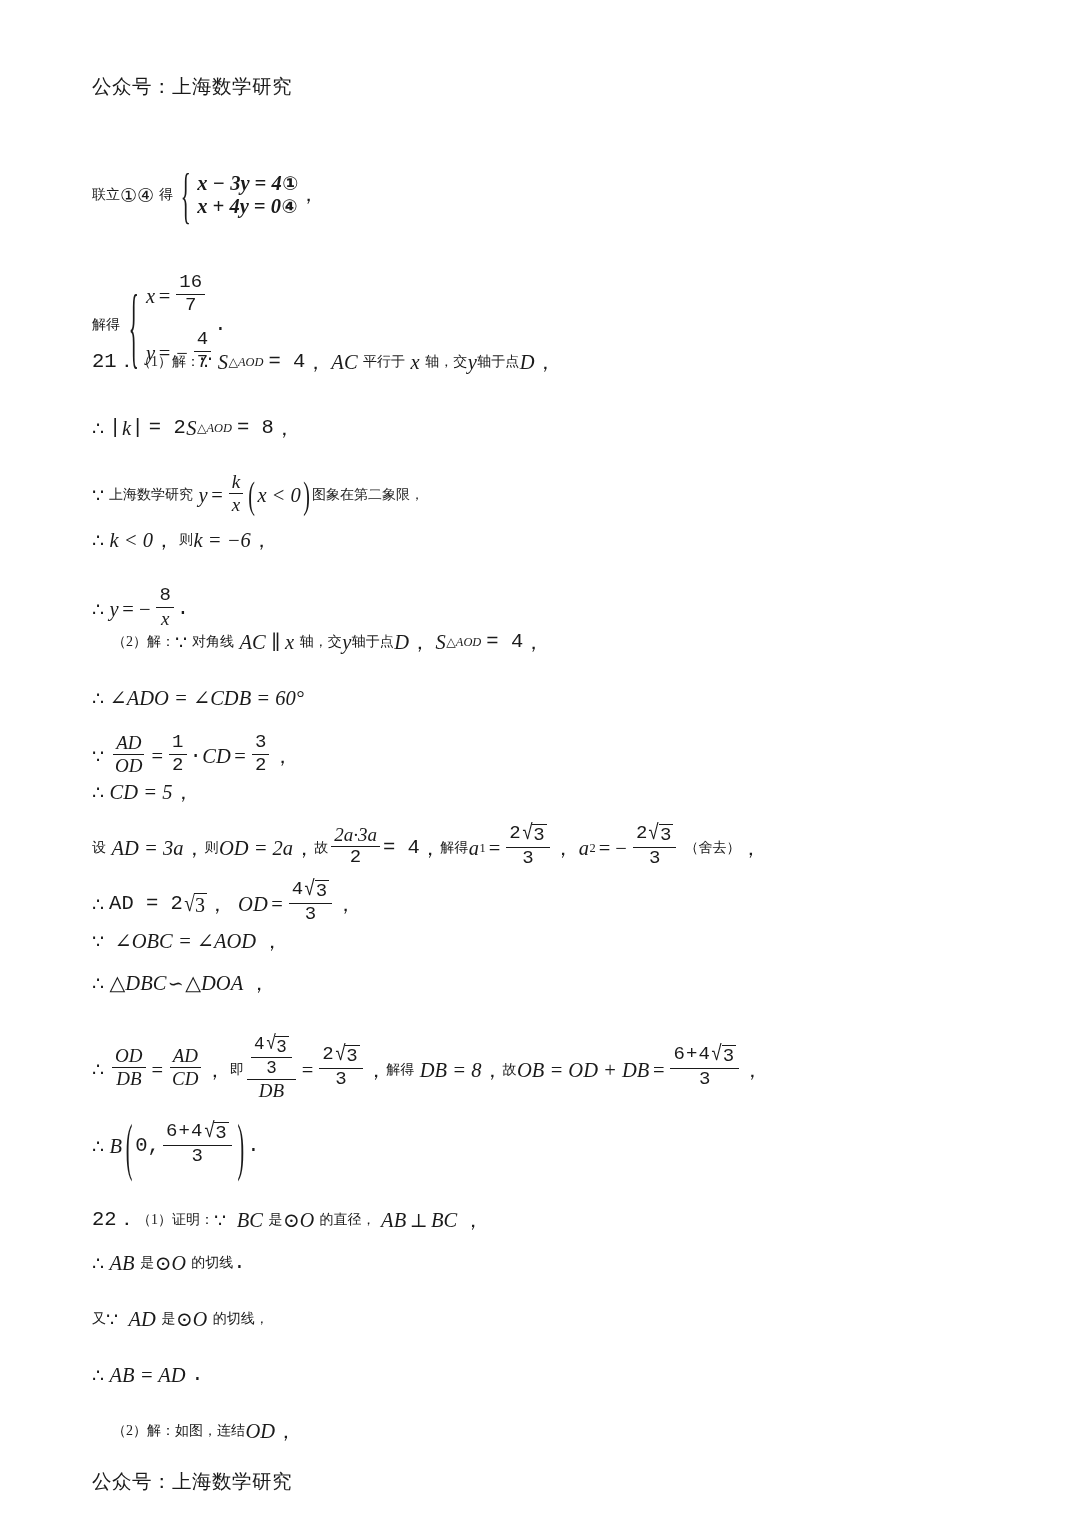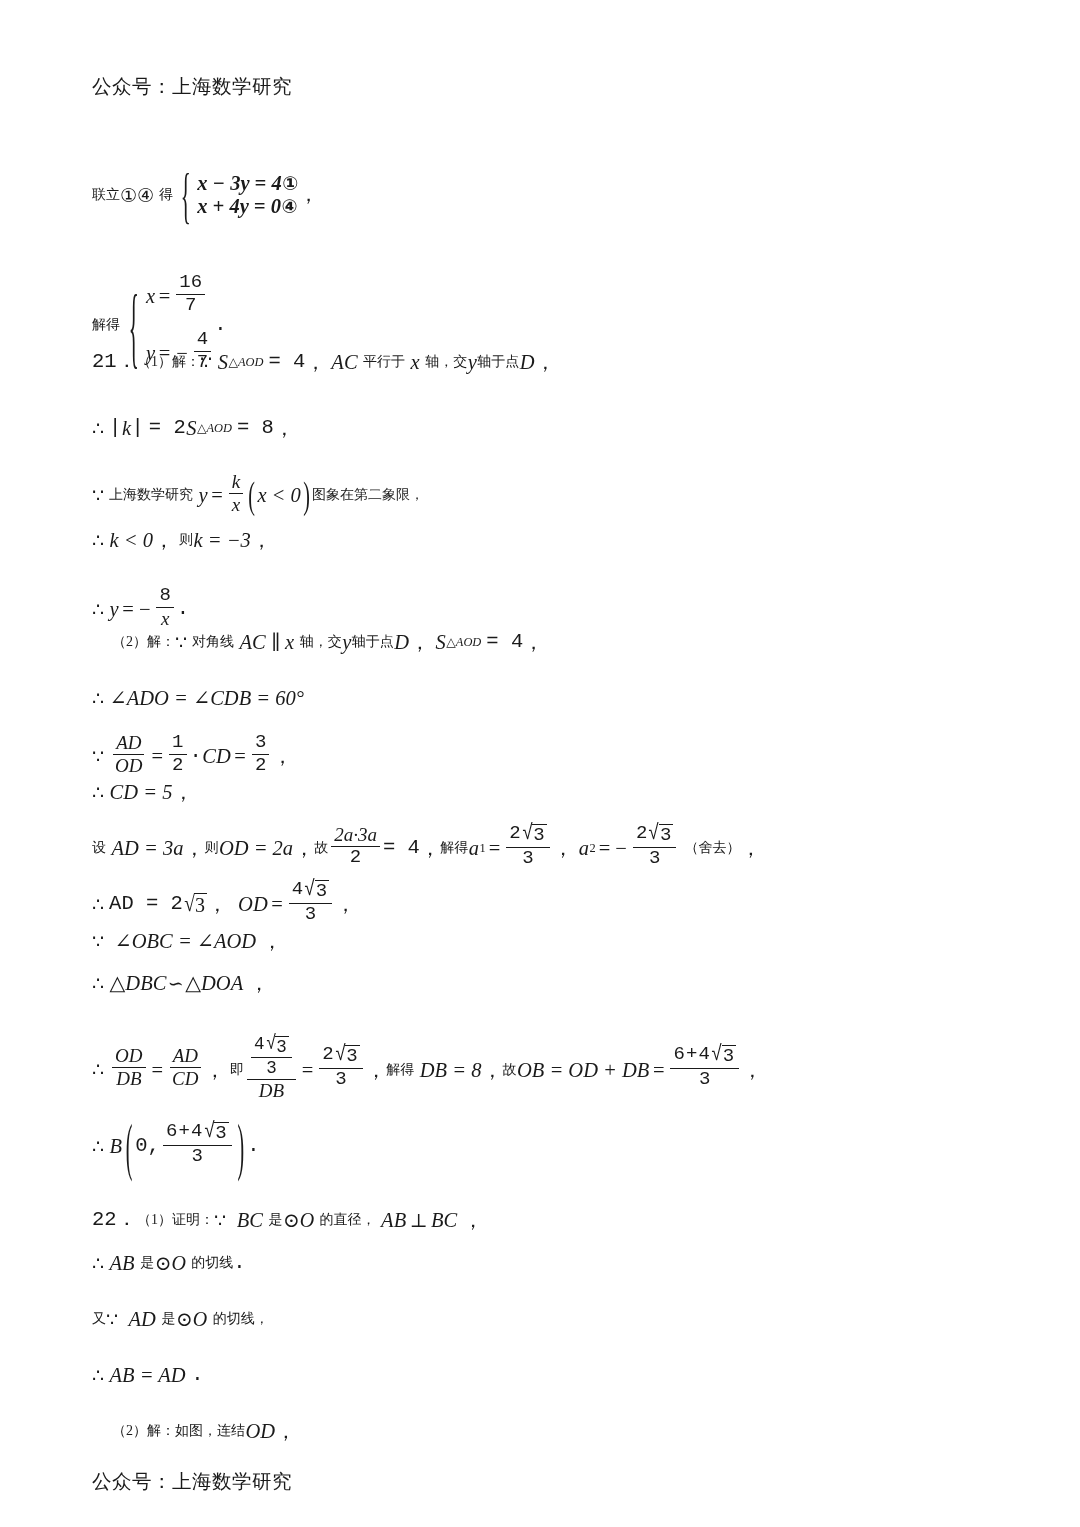--- a/index.html
+++ b/index.html
@@ -292,21 +292,21 @@
     <span class="midparen">)</span>
     <span class="cn">图象在第二象限，</span>
   </div>
 
   <div class="line" style="top:530px;">
     <span class="therefore">∴</span>
     <span class="mi">k &lt; 0</span>
     <span class="comma-cn">，</span>
     <span class="sp-s"></span>
       <span class="cn">则</span>
-    <span class="mi">k = −3</span>
+    <span class="mi">k = −6</span>
     <span class="comma-cn">，</span>
   </div>
 
   <div class="line" style="top:588px;">
     <span class="therefore">∴</span>
     <span class="mi">y</span>
     <span class="op">= −</span>
     <span class="frac">
       <span class="num mn">8</span>
       <span class="den mi">x</span>

